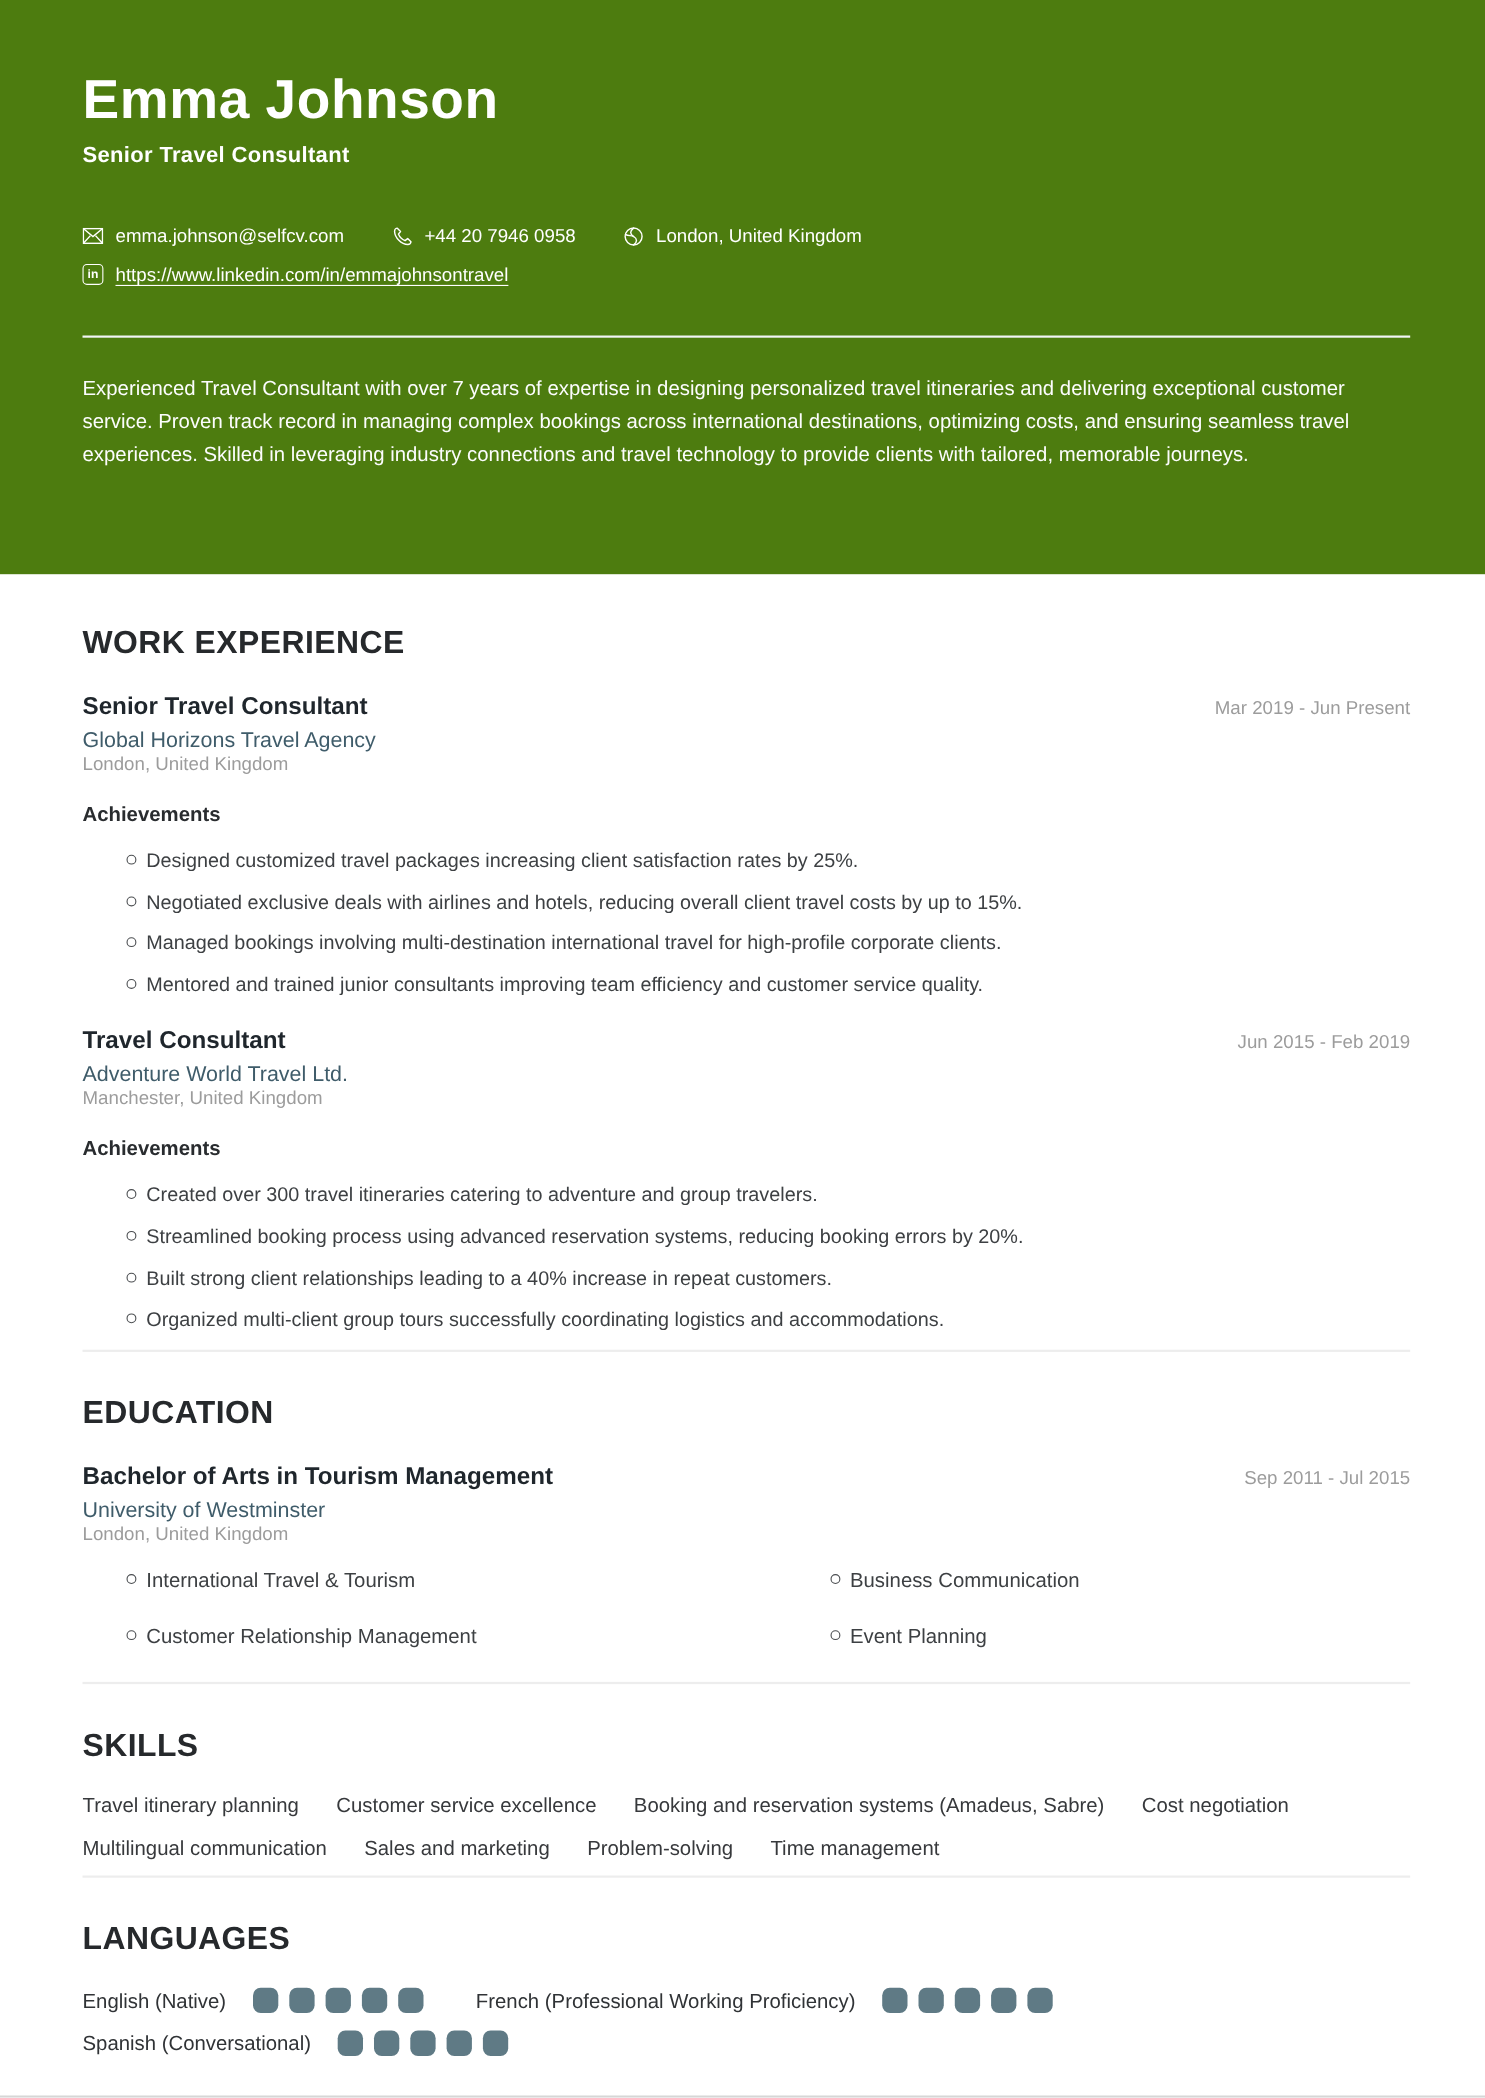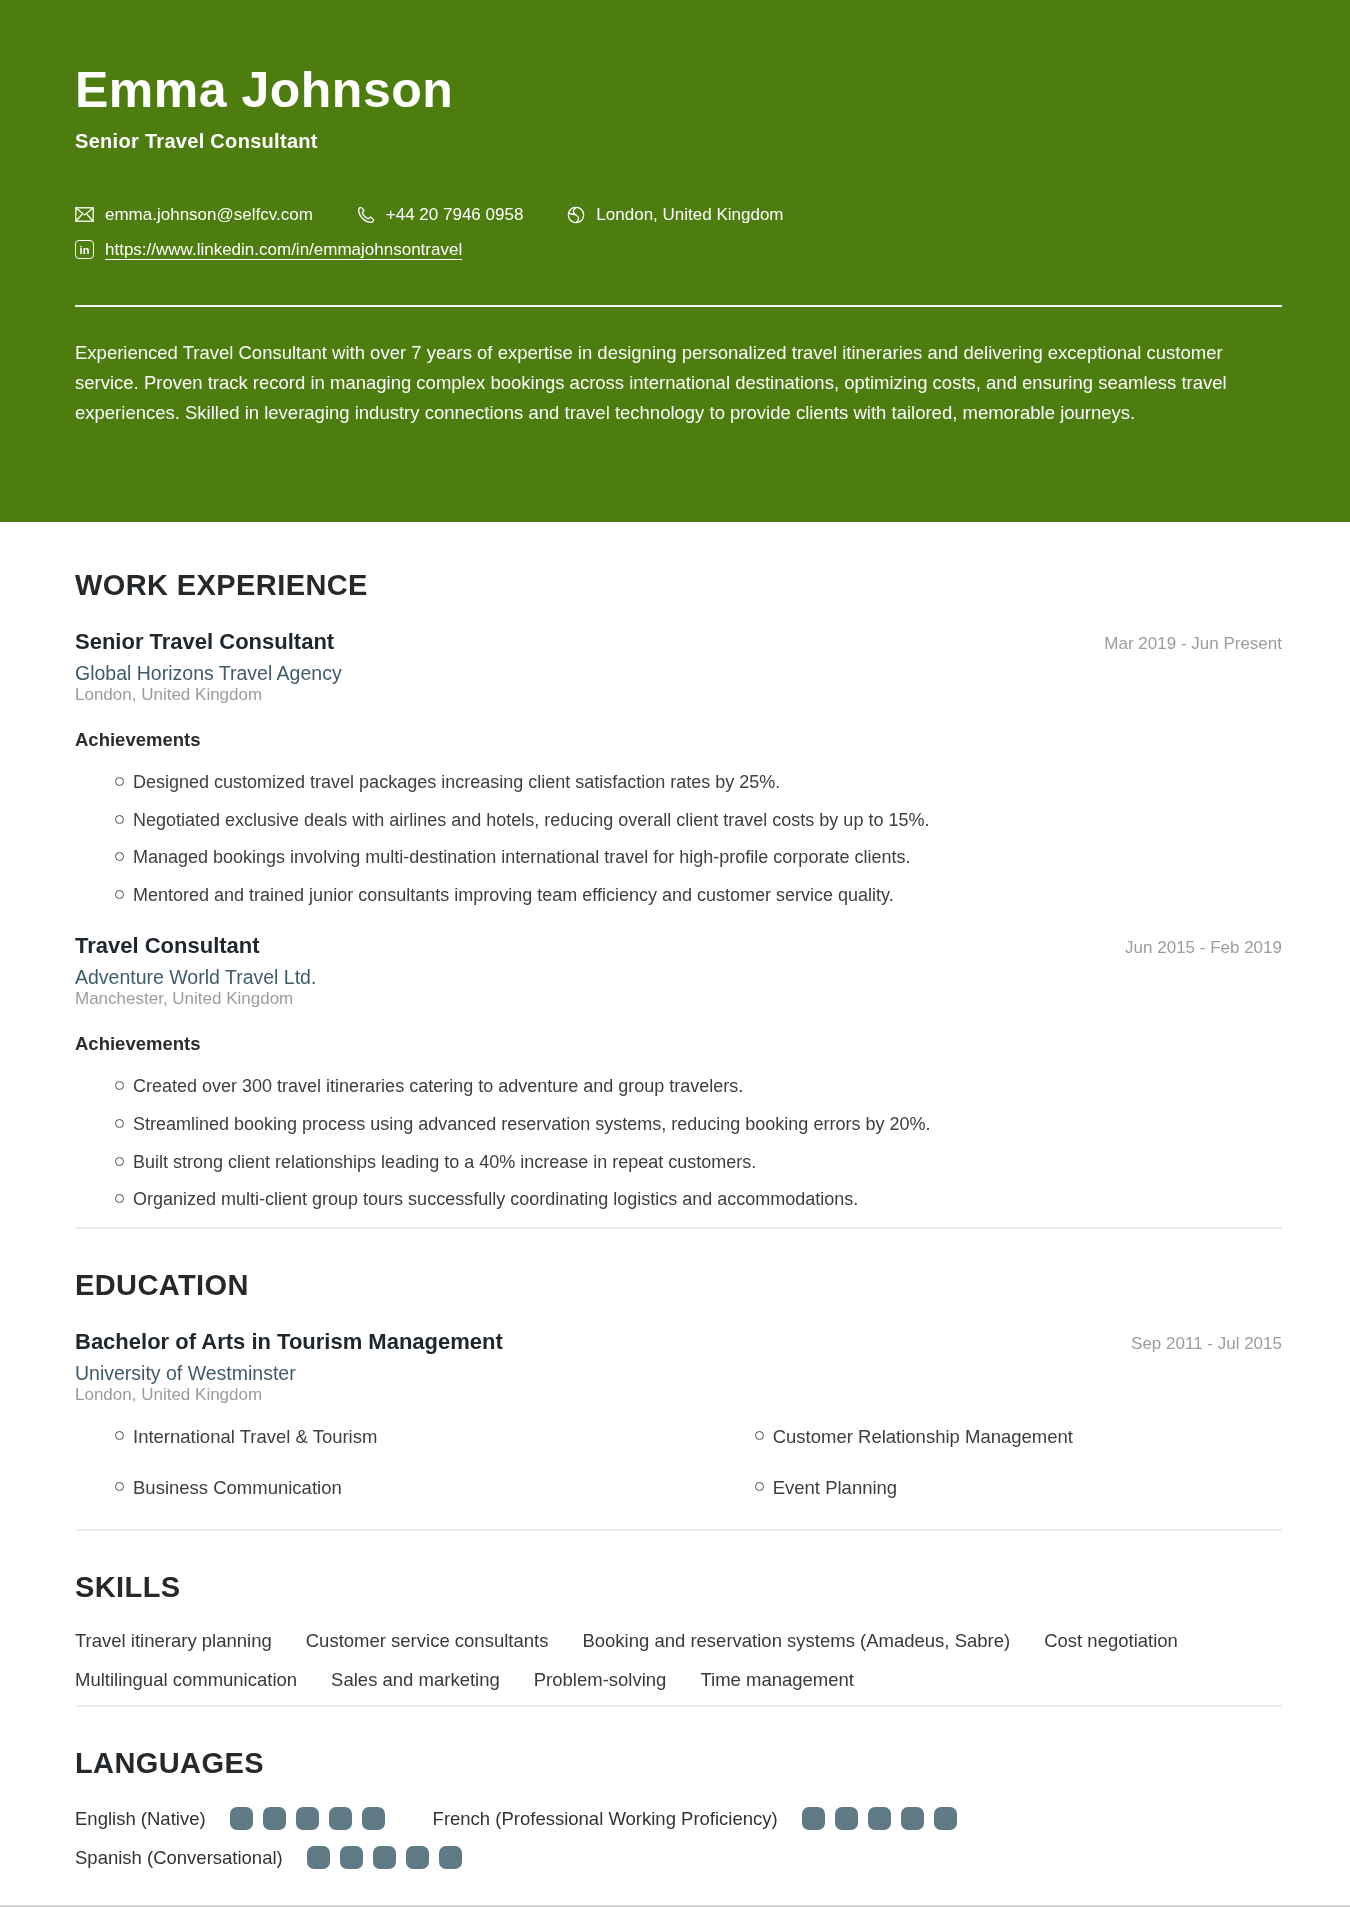--- a/index.html
+++ b/index.html
@@ -262,34 +262,34 @@
         <div class="entry-row">
           <span class="entry-title">Bachelor of Arts in Tourism Management</span>
           <span class="entry-date">Sep 2011 - Jul 2015</span>
         </div>
         <div class="entry-row second">
           <span class="entry-org">University of Westminster</span>
           <span class="entry-loc">London, United Kingdom</span>
         </div>
         <div class="course-grid">
           <div class="course">International Travel &amp; Tourism</div>
+          <div class="course">Business Communication</div>
           <div class="course">Customer Relationship Management</div>
-          <div class="course">Business Communication</div>
           <div class="course">Event Planning</div>
         </div>
       </div>
     </section>
 
     <hr class="rule">
 
     <section id="skills">
       <h2 class="section-title">SKILLS</h2>
       <div class="skills-list">
         <span>Travel itinerary planning</span>
-        <span>Customer service consultants</span>
+        <span>Customer service excellence</span>
         <span>Booking and reservation systems (Amadeus, Sabre)</span>
         <span>Cost negotiation</span>
         <span>Multilingual communication</span>
         <span>Sales and marketing</span>
         <span>Problem-solving</span>
         <span>Time management</span>
       </div>
     </section>
 
     <hr class="rule">

